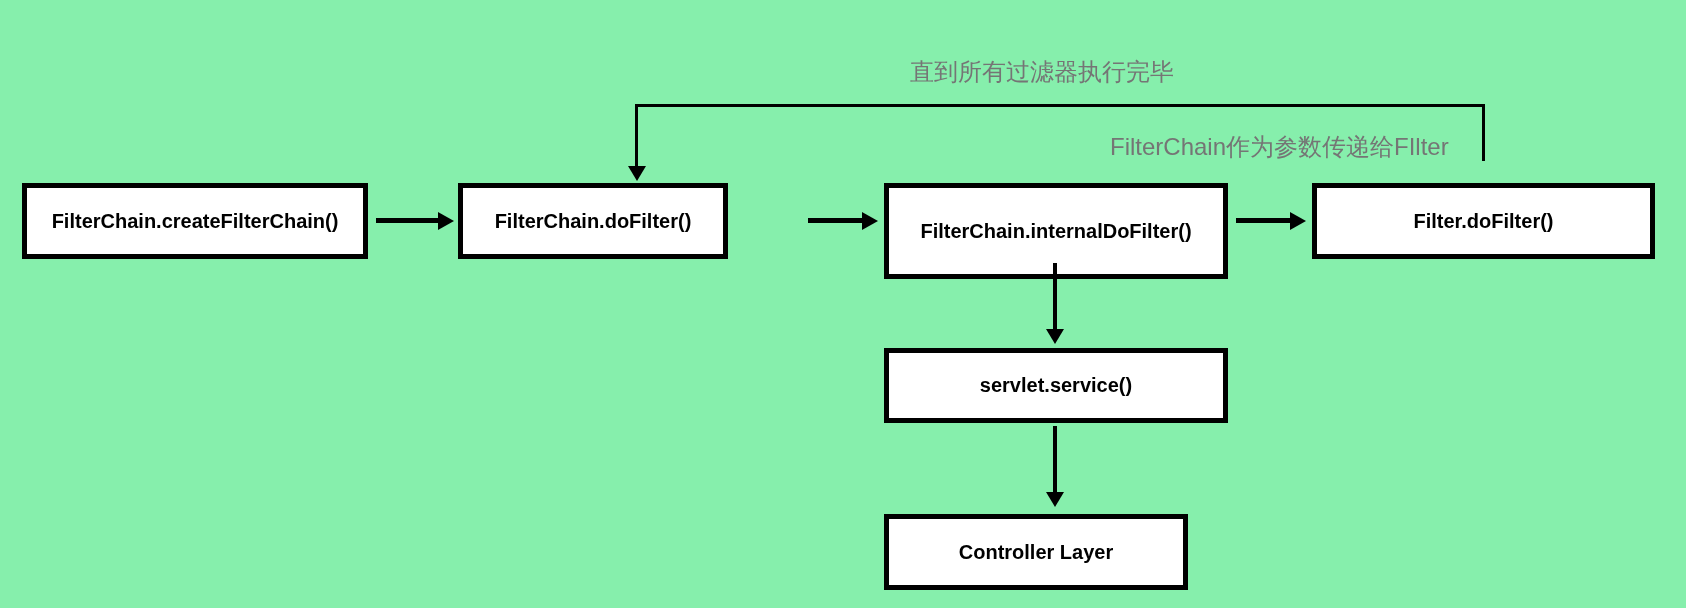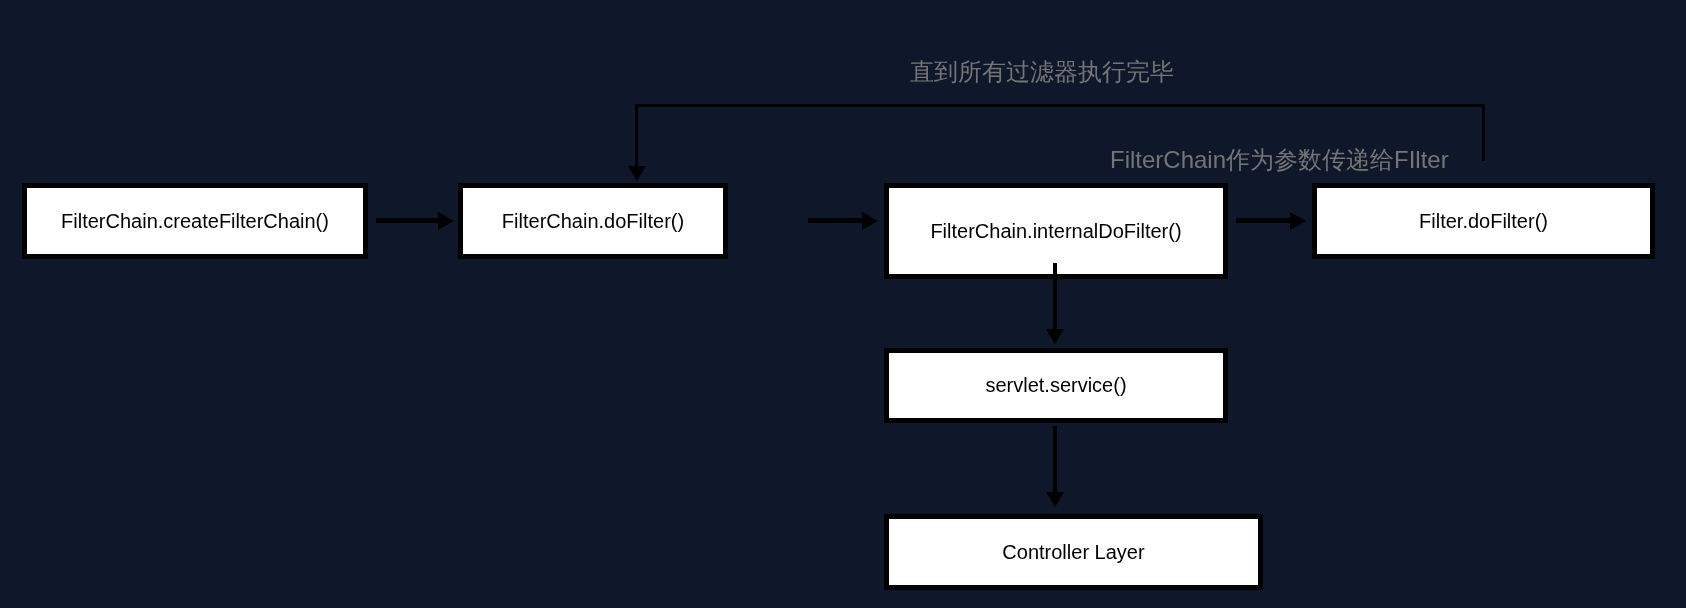--- a/index.html
+++ b/index.html
@@ -1,29 +1,29 @@
 <!DOCTYPE html>
 <html><head>
 <meta charset="utf-8">
 <style>
   html,body{margin:0;padding:0;background:#ffffff;}
   .canvas{
     position:relative;
     width:1686px;height:608px;
-    background:#0f172a;
+    background:#86efac;
     font-family:"Liberation Sans",sans-serif;
     overflow:hidden;
   }
   .node{
     position:absolute;
     box-sizing:border-box;
     border:5px solid #000000;
     background:#ffffff;
     display:flex;align-items:center;justify-content:center;
-    font-weight:normal;font-size:20px;color:#000000;
+    font-weight:bold;font-size:20px;color:#000000;
     text-align:center;
   }
   .annotation{
     position:absolute;
     color:#757575;
     font-size:24px;
     white-space:nowrap;
   }
   .shaft-h{position:absolute;height:5px;background:#000000;}
   .shaft-v{position:absolute;width:4px;background:#000000;}
@@ -40,21 +40,21 @@
     border-right:9px solid transparent;
     border-top:15px solid #000000;
   }
 </style>
 </head>
 <body>
 
 <div class="canvas">
 
   <div class="annotation" style="left:842px;top:56px;width:400px;text-align:center;">直到所有过滤器执行完毕</div>
-  <div class="annotation" style="left:1110px;top:144px;">FilterChain作为参数传递给FIlter</div>
+  <div class="annotation" style="left:1110px;top:131px;">FilterChain作为参数传递给FIlter</div>
 
   <div>
     <div class="loop-seg" style="left:1482px;top:104px;width:3px;height:57px;"></div>
     <div class="loop-seg" style="left:635px;top:104px;width:850px;height:3px;"></div>
     <div class="loop-seg" style="left:635px;top:104px;width:3px;height:62px;"></div>
     <div class="head-down" style="left:628px;top:166px;"></div>
   </div>
 
   <div class="node" style="left:22px;top:183px;width:346px;height:76px;">
     <span>FilterChain.createFilterChain()</span>
@@ -94,17 +94,17 @@
 
   <div class="node" style="left:884px;top:348px;width:344px;height:75px;">
     <span>servlet.service()</span>
   </div>
 
   <div>
     <div class="shaft-v" style="left:1053px;top:426px;height:66px;"></div>
     <div class="head-down" style="left:1046px;top:492px;"></div>
   </div>
 
-  <div class="node" style="left:884px;top:514px;width:379px;height:76px;">
+  <div class="node" style="left:884px;top:514px;width:304px;height:76px;">
     <span>Controller Layer</span>
   </div>
 
 </div>
 
 </body></html>

